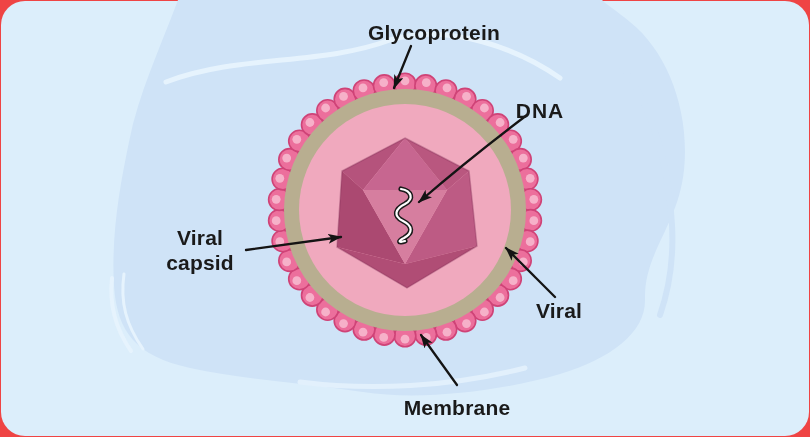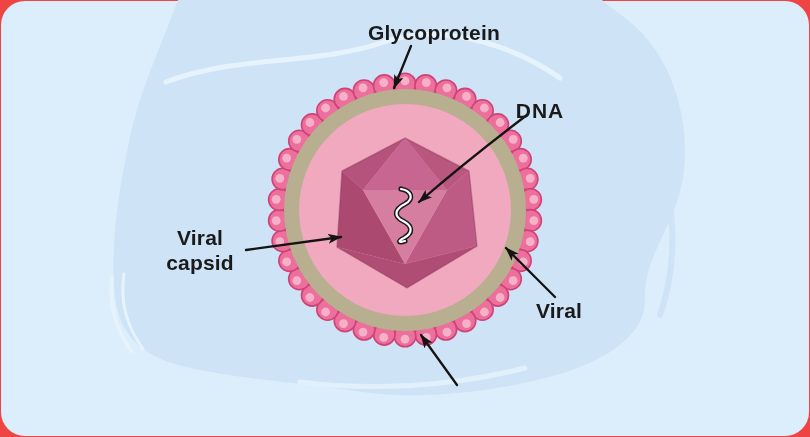--- a/index.html
+++ b/index.html
@@ -155,13 +155,14 @@
 
   <div class="label" style="left:540px;top:98px;letter-spacing:1px">DNA</div>
 
   <div class="label" style="left:200px;top:225px">
     <span>Viral</span><br>
     <span>capsid</span>
   </div>
 
   <div class="label" style="left:559px;top:298px">Viral</div>
 
+  <div class="label" style="left:457px;top:395px">Membrane</div>
 </div>
 
 </body></html>

